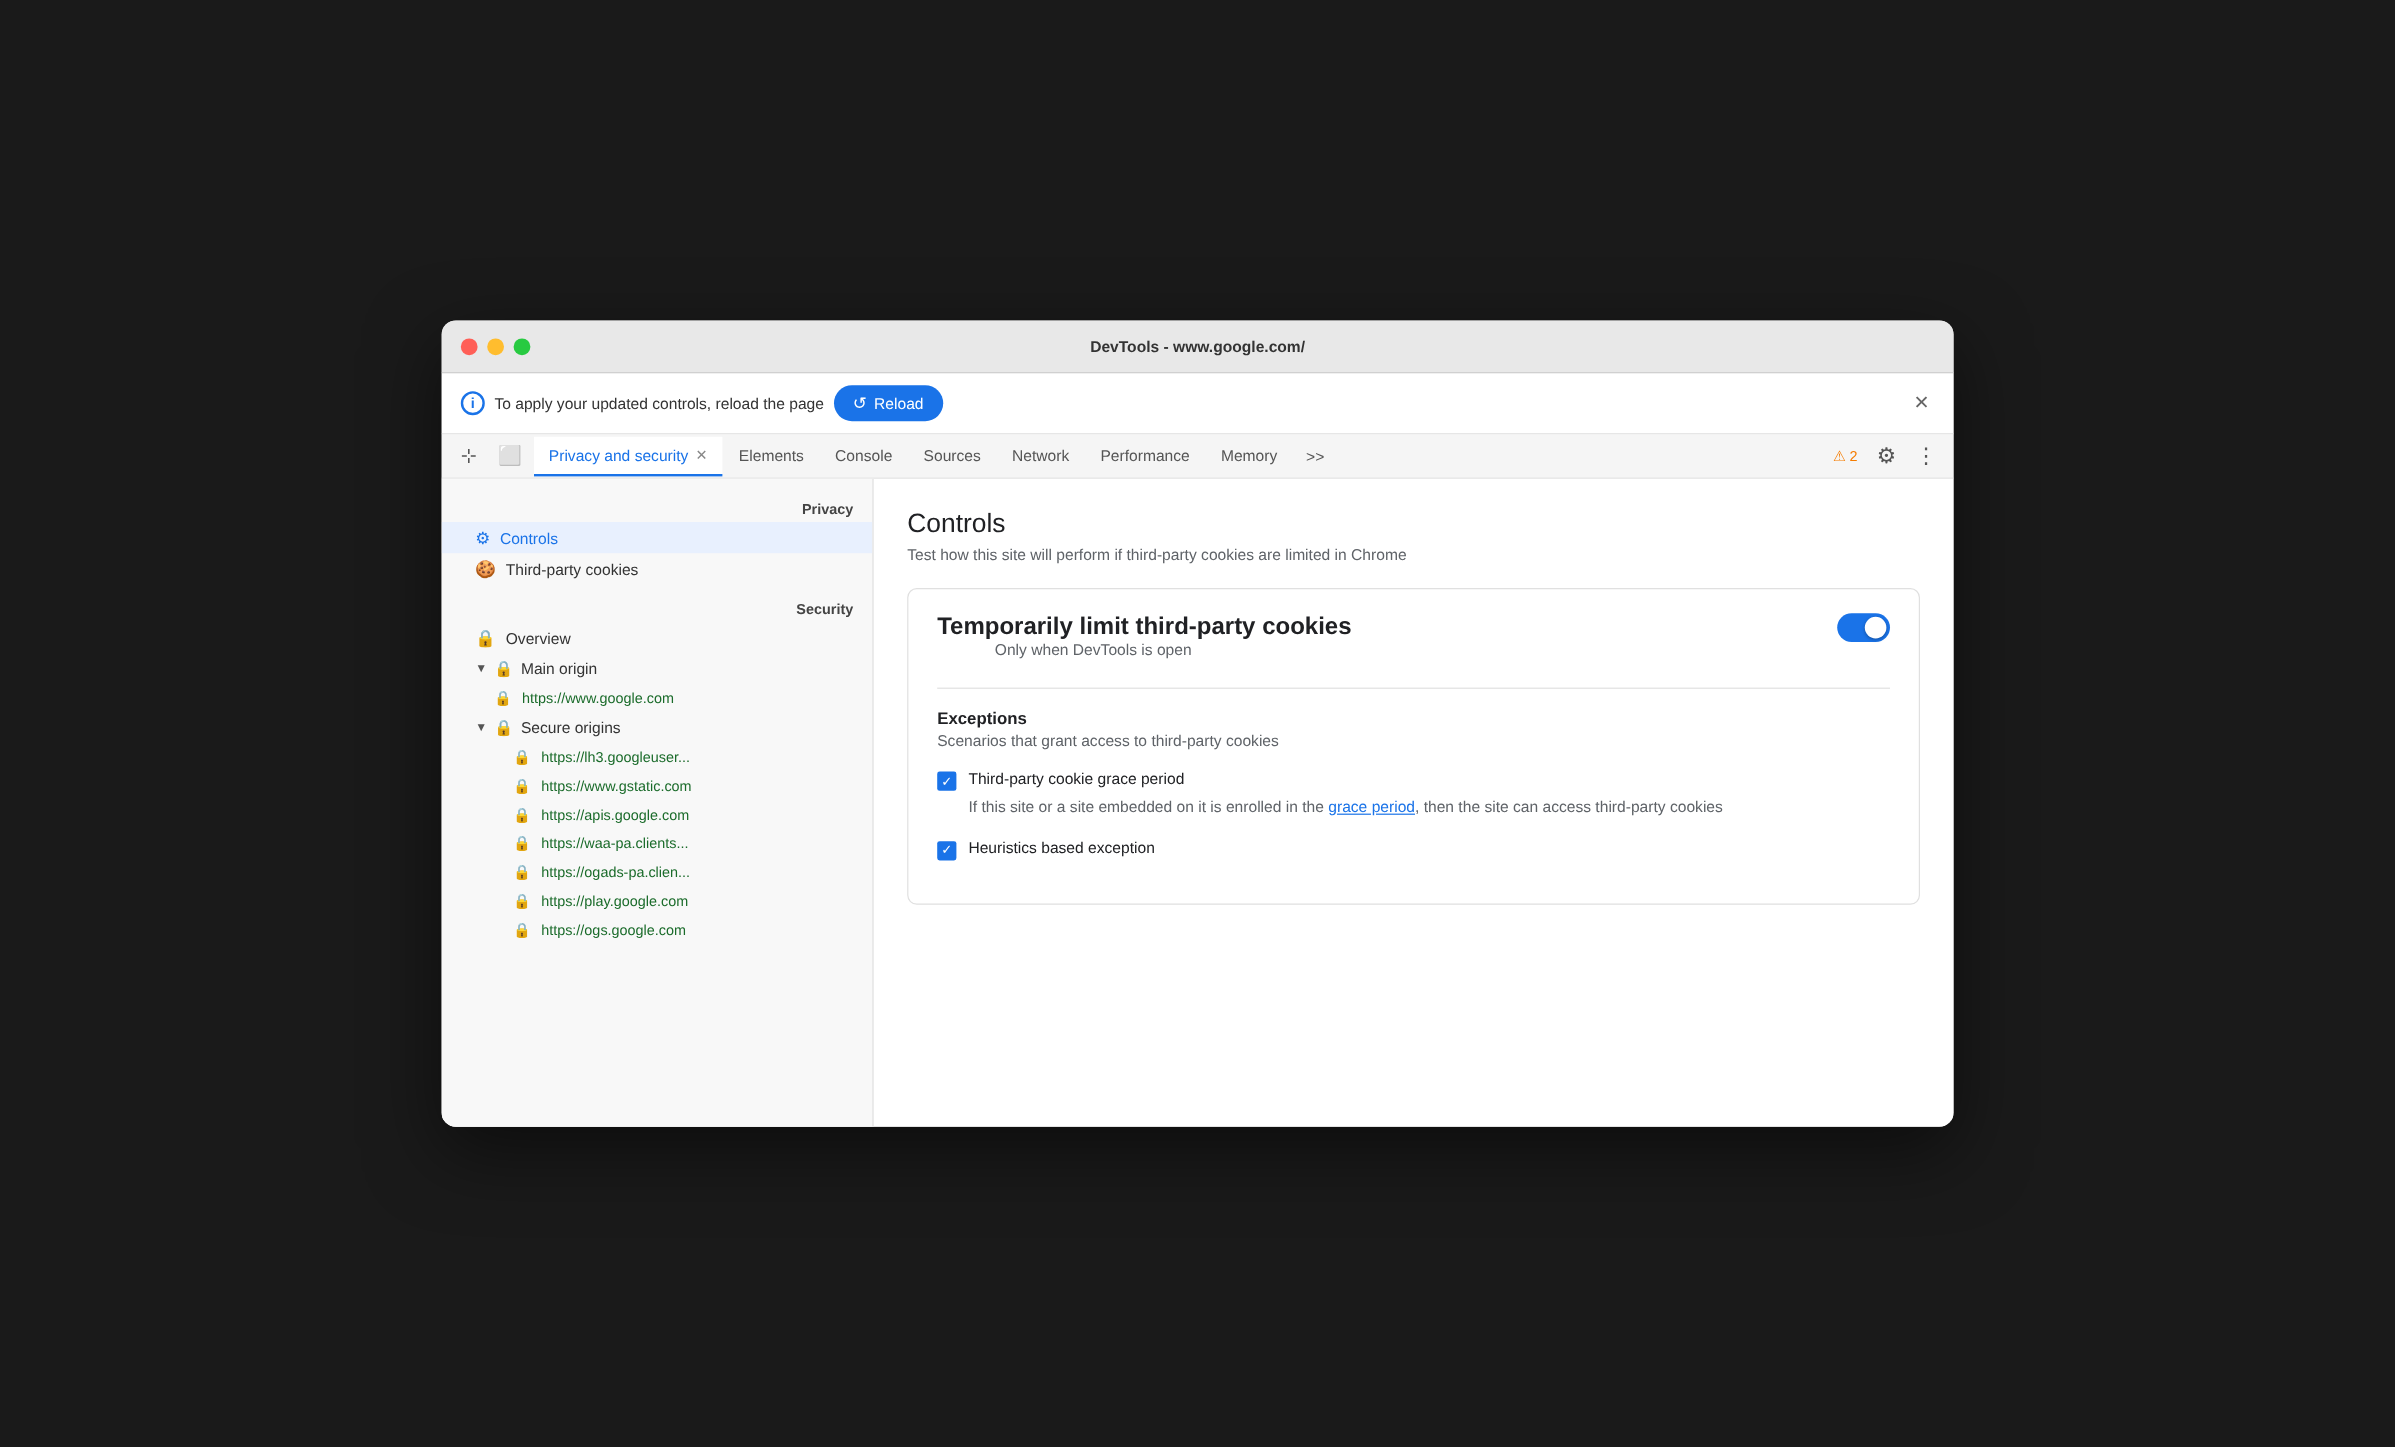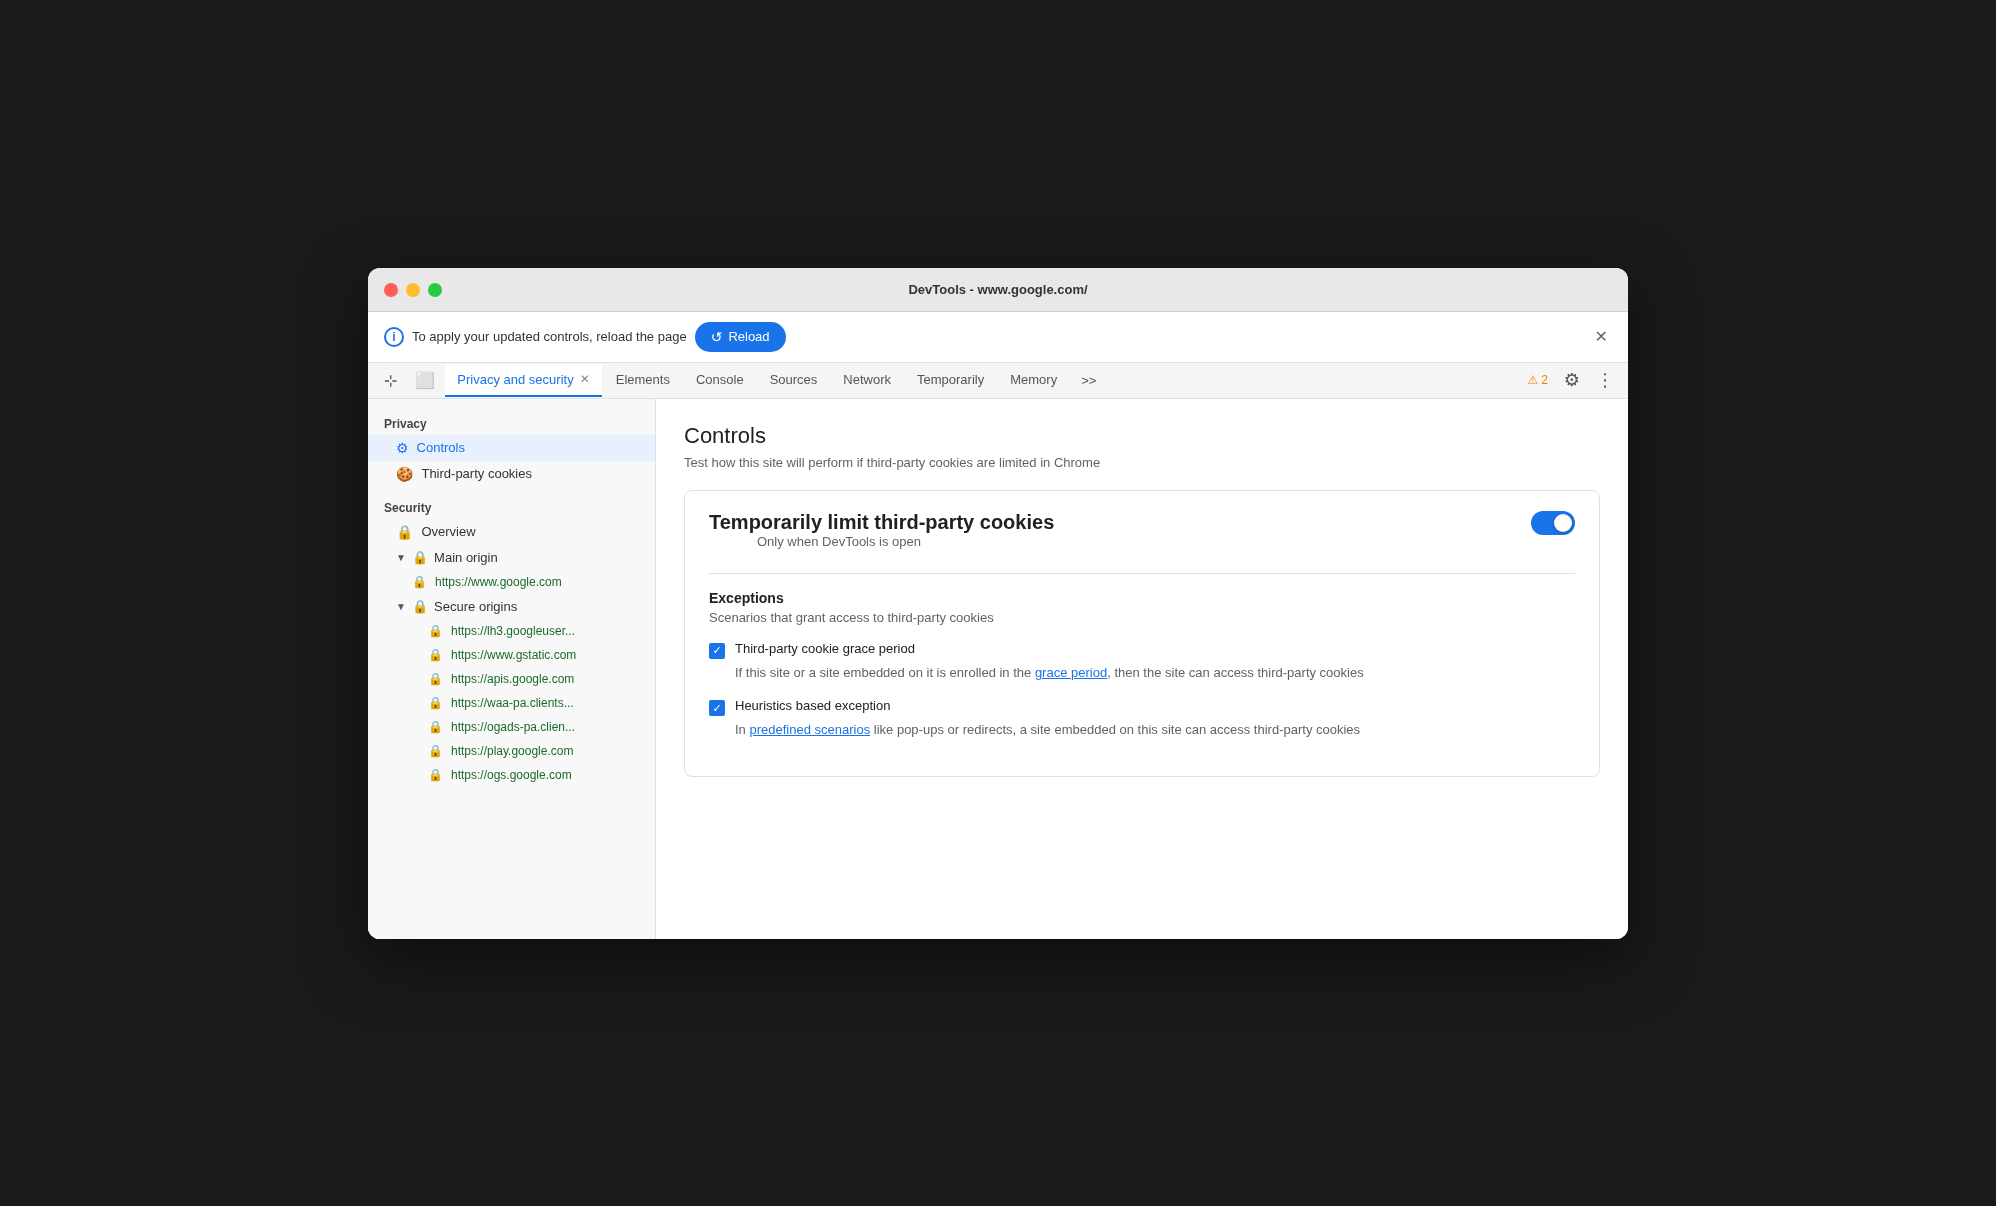--- a/index.html
+++ b/index.html
@@ -167,26 +167,27 @@
       color: #555;
       font-size: 18px;
       border-radius: 4px;
     }
     .main-content {
       display: flex;
       background: white;
       height: 540px;
     }
     .sidebar {
-      width: 288px;
+      width: 360px;
       border-right: 1px solid #e0e0e0;
       padding: 12px 0;
       overflow-y: auto;
       background: #f8f8f8;
       flex-shrink: 0;
+      text-align: right;
     }
     .sidebar-section-label {
       font-size: 12px;
       font-weight: 600;
       color: #444;
       padding: 6px 16px 4px;
     }
     .sidebar-item {
       display: flex;
       align-items: center;
@@ -388,21 +389,21 @@
     <div class="tab">
       <span>Console</span>
     </div>
     <div class="tab">
       <span>Sources</span>
     </div>
     <div class="tab">
       <span>Network</span>
     </div>
     <div class="tab">
-      <span>Temporarily</span>
+      <span>Performance</span>
     </div>
     <div class="tab">
       <span>Memory</span>
     </div>
     <div class="tab-more">&gt;&gt;</div>
 
     <div class="tab-spacer"></div>
 
     <div class="tab-bar-actions">
       <div class="warning-badge">
@@ -511,21 +512,18 @@
             <div class="exception-desc">
               <span>If this site or a site embedded on it is enrolled in the </span><a href="#" class="link">grace period</a><span>, then the site can access third-party cookies</span>
             </div>
           </div>
 
           <div class="exception-item">
             <div class="exception-header">
               <div class="checkbox">✓</div>
               <span class="exception-title">Heuristics based exception</span>
             </div>
-            <div class="exception-desc">
-              <span>In </span><a href="#" class="link">predefined scenarios</a><span> like pop-ups or redirects, a site embedded on this site can access third-party cookies</span>
-            </div>
           </div>
         </div>
       </div>
     </div>
   </div>
 </div>
 
 </body></html>

